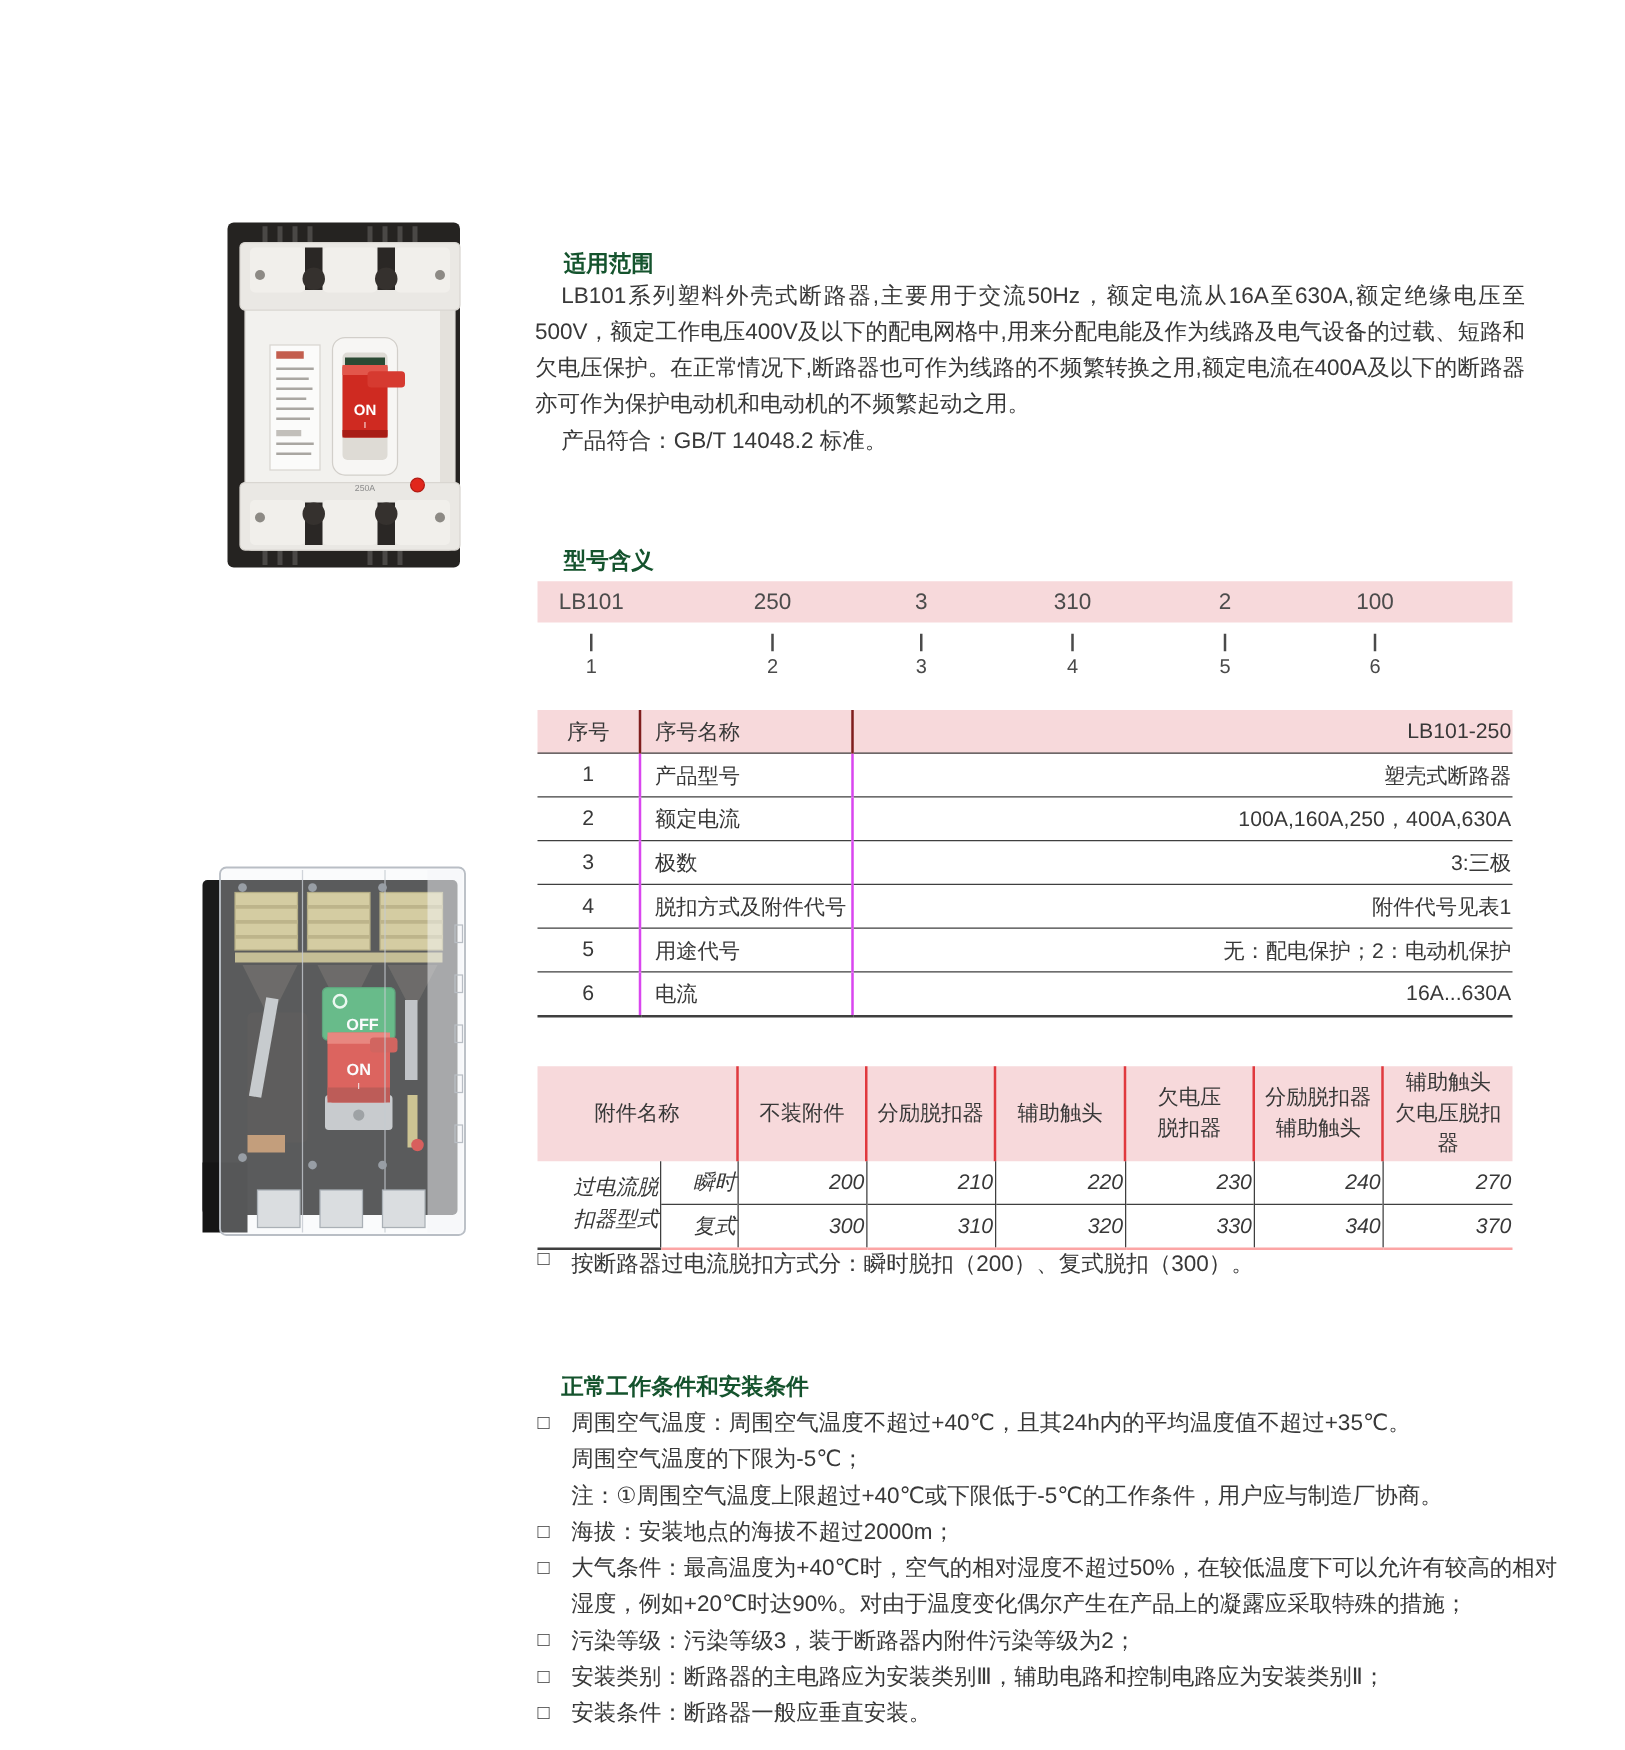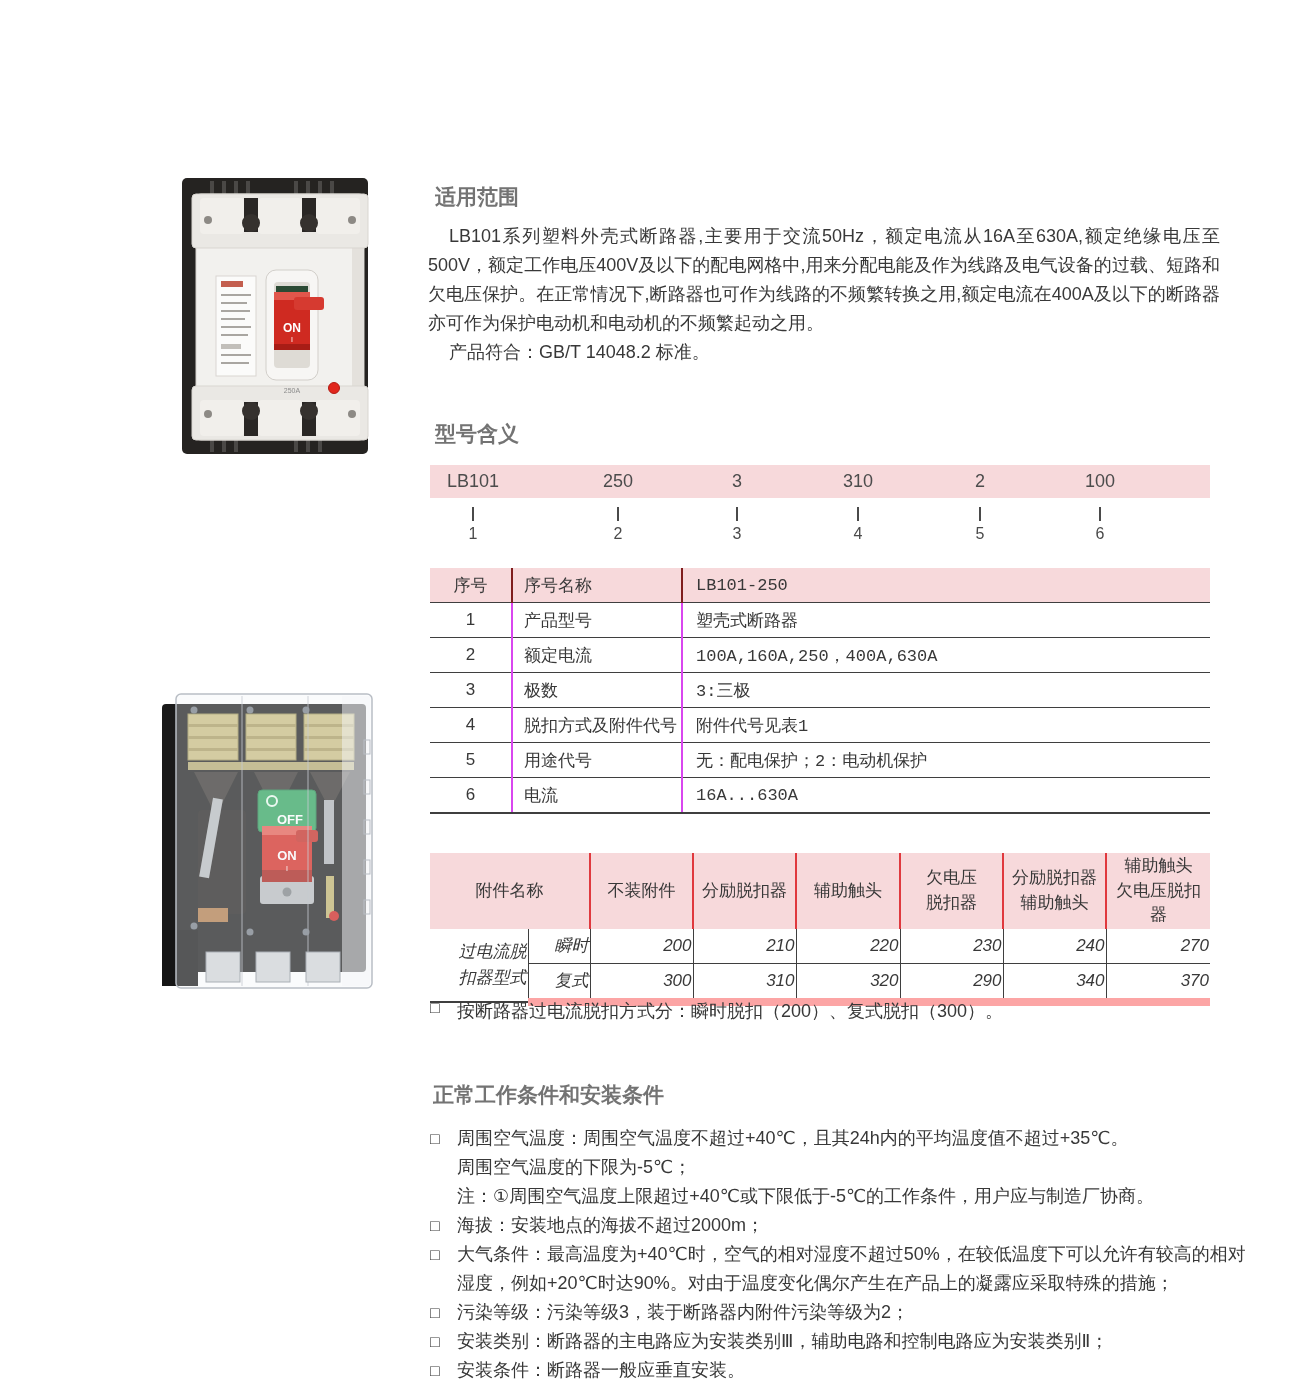--- a/index.html
+++ b/index.html
@@ -4,21 +4,21 @@
 <style>
   html,body{margin:0;padding:0;background:#ffffff;}
   .page{position:relative;width:1300px;height:1400px;background:#ffffff;overflow:hidden;
         font-family:"Liberation Sans","DejaVu Sans",sans-serif;color:#383838;}
 
   
   .title{position:absolute;left:435px;top:85px;font-size:26px;font-weight:bold;color:#222;white-space:nowrap;}
   .tmodel{color:#c2272d;margin-right:12px;}
 
   
-  .sech{position:absolute;margin:0;font-size:21px;font-weight:bold;color:#737373;white-space:nowrap;}
+  .sech{position:absolute;margin:16px;font-size:18px;font-weight:bold;color:#14532d;white-space:nowrap;}
   .scope-h{left:435px;top:183px;}
   .model-h{left:435px;top:420px;}
   .cond-h{left:433px;top:1081px;}
 
   
   .scope-body{position:absolute;left:428px;top:222px;width:792px;font-size:18px;line-height:29px;text-align:justify;}
   .scope-body p{margin:0;text-indent:21px;}
 
   
   .mdiag{position:absolute;left:430px;top:465px;width:780px;height:90px;}
@@ -29,34 +29,34 @@
   .mnum{position:absolute;top:60px;transform:translateX(-50%);font-size:16px;color:#4a4a4a;}
   .p1{left:43px;} .p2{left:188px;} .p3{left:307px;} .p4{left:428px;} .p5{left:550px;} .p6{left:670px;}
 
   
   table{border-collapse:collapse;table-layout:fixed;}
   .t1{position:absolute;left:430px;top:568px;width:780px;font-size:17px;color:#383838;}
   .t1 th{background:#f7d9db;font-weight:normal;height:32px;}
   .t1 thead th + th{border-left:2px solid #7f1d1d;}
   .t1 th.c1,.t1 td.c1{text-align:center;}
   .t1 th.c2,.t1 td.c2{text-align:left;padding-left:11px;}
-  .t1 th.c3,.t1 td.c3{text-align:left;padding-left:13px;font-family:Liberation Mono, monospace;}
+  .t1 th.c3,.t1 td.c3{text-align:right;padding-left:13px;}
   .t1 td{height:32px;border-top:1px solid #3f3f3f;}
   .t1 td + td{border-left:2px solid #d946ef;}
   .t1 tbody tr:last-child td{border-bottom:2px solid #3f3f3f;}
 
   
   .t2{position:absolute;left:430px;top:853px;width:780px;font-size:17px;color:#383838;}
   .t2 th{background:#f7d9db;font-weight:normal;height:70px;text-align:center;vertical-align:middle;
          white-space:pre-line;line-height:1.45;}
   .t2 thead th + th{border-left:2px solid #e0393e;}
   .t2 td{height:32px;text-align:right;vertical-align:middle;font-style:italic;}
   .t2 td.grp{white-space:pre-line;line-height:1.55;border-bottom:2px solid #3f3f3f;}
   .t2 td.bl{border-left:1px solid #3f3f3f;}
-  .t2 tr.second td{border-top:1px solid #3f3f3f;border-bottom:8px solid #fca5a5;}
+  .t2 tr.second td{border-top:1px solid #3f3f3f;border-bottom:2px solid #fca5a5;}
 
   
   .note{position:absolute;left:430px;top:999px;display:flex;font-size:18px;white-space:nowrap;}
   .cond-list{position:absolute;left:430px;top:1124px;width:860px;font-size:18px;line-height:29px;}
   .cond-line{display:flex;white-space:nowrap;}
   .cbullet{width:27px;flex:none;font-size:16px;}
 
   
   figure{margin:0;padding:0;}
   .fig1{position:absolute;left:166px;top:158px;width:228px;height:315px;}
@@ -332,21 +332,21 @@
         <td class="bl">220</td>
         <td class="bl">230</td>
         <td class="bl">240</td>
         <td class="bl">270</td>
       </tr>
       <tr class="second">
         <td class="bl">复式</td>
         <td class="bl">300</td>
         <td class="bl">310</td>
         <td class="bl">320</td>
-        <td class="bl">290</td>
+        <td class="bl">330</td>
         <td class="bl">340</td>
         <td class="bl">370</td>
       </tr>
     </tbody>
   </table>
 
   <div class="note">
     <span class="cbullet">□</span>
     <span>按断路器过电流脱扣方式分：瞬时脱扣（200）、复式脱扣（300）。</span>
   </div>

